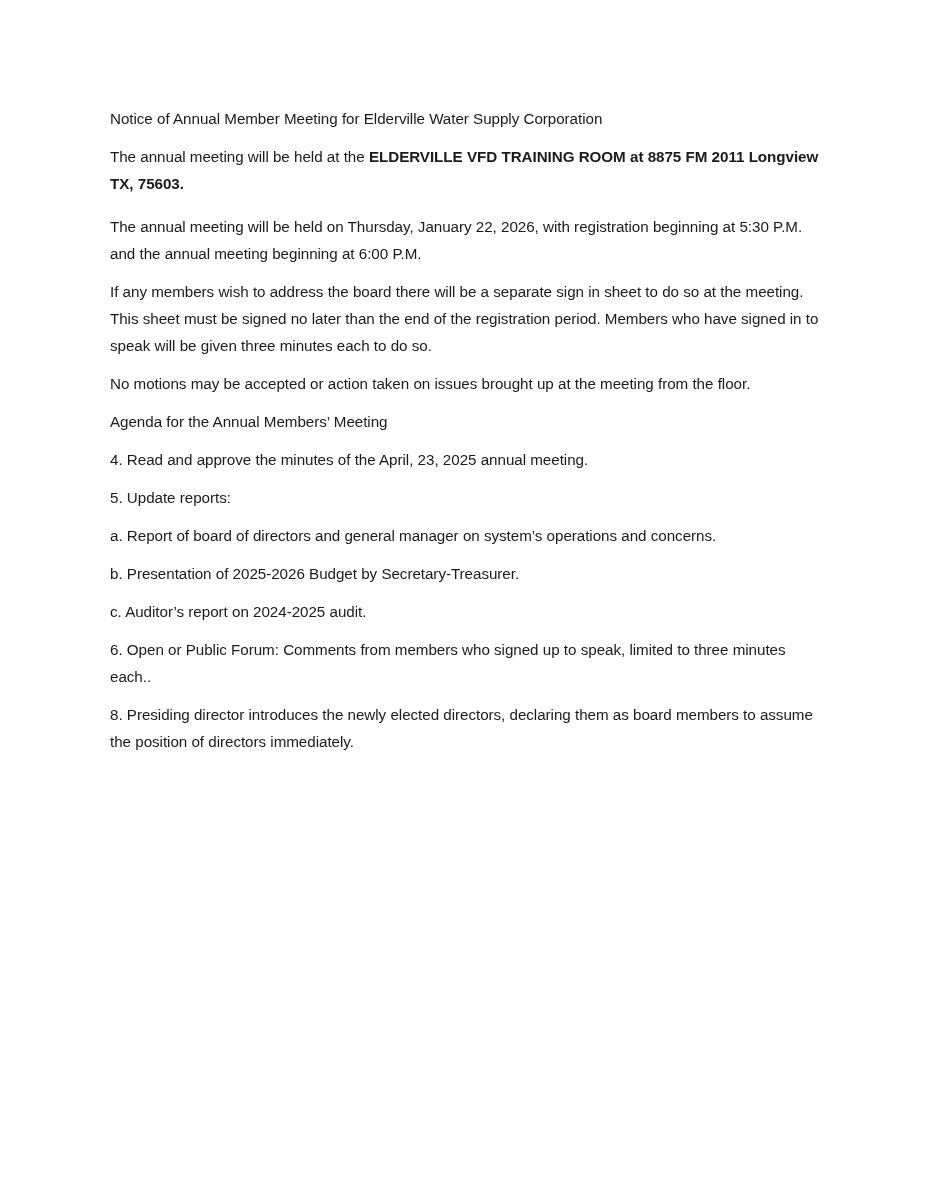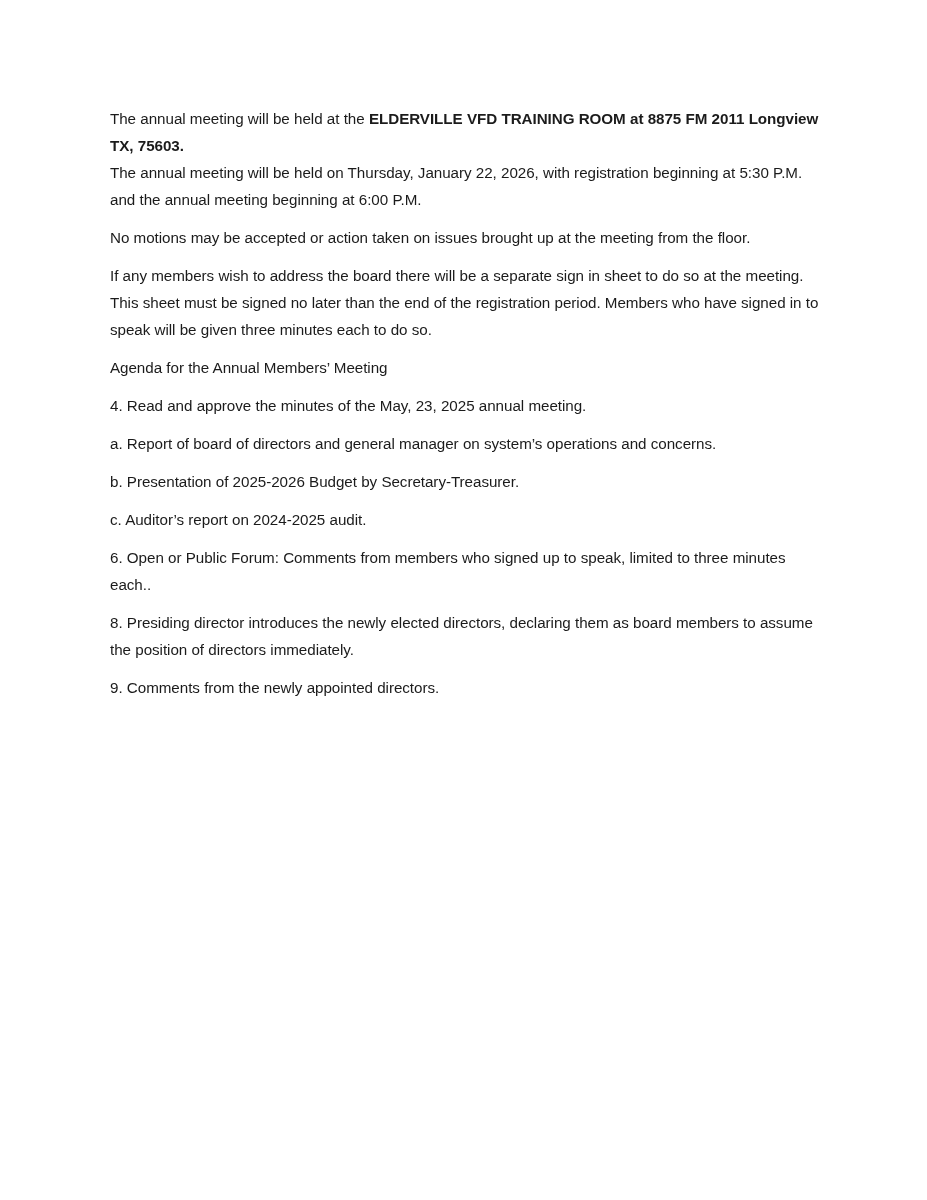--- a/index.html
+++ b/index.html
@@ -27,47 +27,48 @@
   }
   p.para {
     margin: 0 0 11px 0;
     font-size: 15.2px;
     line-height: 27px;
     letter-spacing: -0.05px;
     text-align: left;
     word-spacing: 0.1px;
   }
   p.tight {
-    margin-bottom: 0;
+    margin-bottom: 16px;
   }
   .bold {
     font-weight: bold;
   }
 </style>
 </head>
 <body>
 
 <div class="page">
   <div class="doc-body">
 
+    <p class="para">Notice of Annual Member Meeting for Elderville Water Supply Corporation</p>
 
     <p class="para tight">
       <span>The annual meeting will be held at the </span><span class="bold">ELDERVILLE VFD TRAINING ROOM at 8875 FM 2011 Longview TX, 75603.</span>
     </p>
 
     <p class="para">The annual meeting will be held on Thursday, January 22, 2026, with registration beginning at 5:30 P.M. and the annual meeting beginning at 6:00 P.M.</p>
 
+    <p class="para">If any members wish to address the board there will be a separate sign in sheet to do so at the meeting. This sheet must be signed no later than the end of the registration period. Members who have signed in to speak will be given three minutes each to do so.</p>
+
     <p class="para">No motions may be accepted or action taken on issues brought up at the meeting from the floor.</p>
-
-    <p class="para">If any members wish to address the board there will be a separate sign in sheet to do so at the meeting. This sheet must be signed no later than the end of the registration period. Members who have signed in to speak will be given three minutes each to do so.</p>
 
     <p class="para">Agenda for the Annual Members’ Meeting</p>
 
-    <p class="para">4. Read and approve the minutes of the May, 23, 2025 annual meeting.</p>
+    <p class="para">4. Read and approve the minutes of the April, 23, 2025 annual meeting.</p>
+    <p class="para">5. Update reports:</p>
     <p class="para">a. Report of board of directors and general manager on system’s operations and concerns.</p>
     <p class="para">b. Presentation of 2025-2026 Budget by Secretary-Treasurer.</p>
     <p class="para">c. Auditor’s report on 2024-2025 audit.</p>
     <p class="para">6. Open or Public Forum: Comments from members who signed up to speak, limited to three minutes each..</p>
     <p class="para">8. Presiding director introduces the newly elected directors, declaring them as board members to assume the position of directors immediately.</p>
-    <p class="para">9. Comments from the newly appointed directors.</p>
 
   </div>
 </div>
 
 </body></html>

